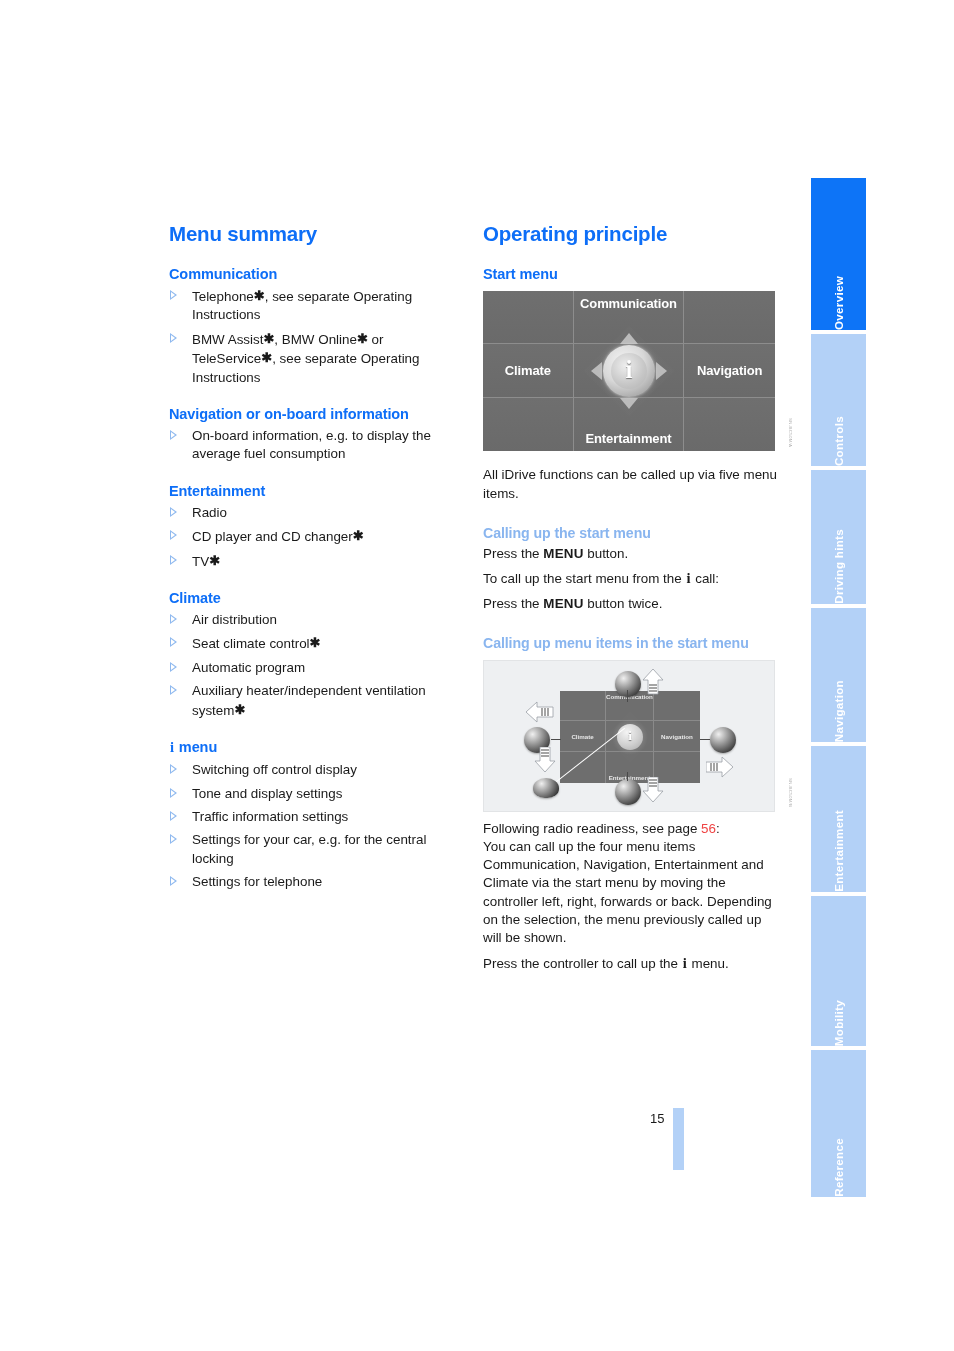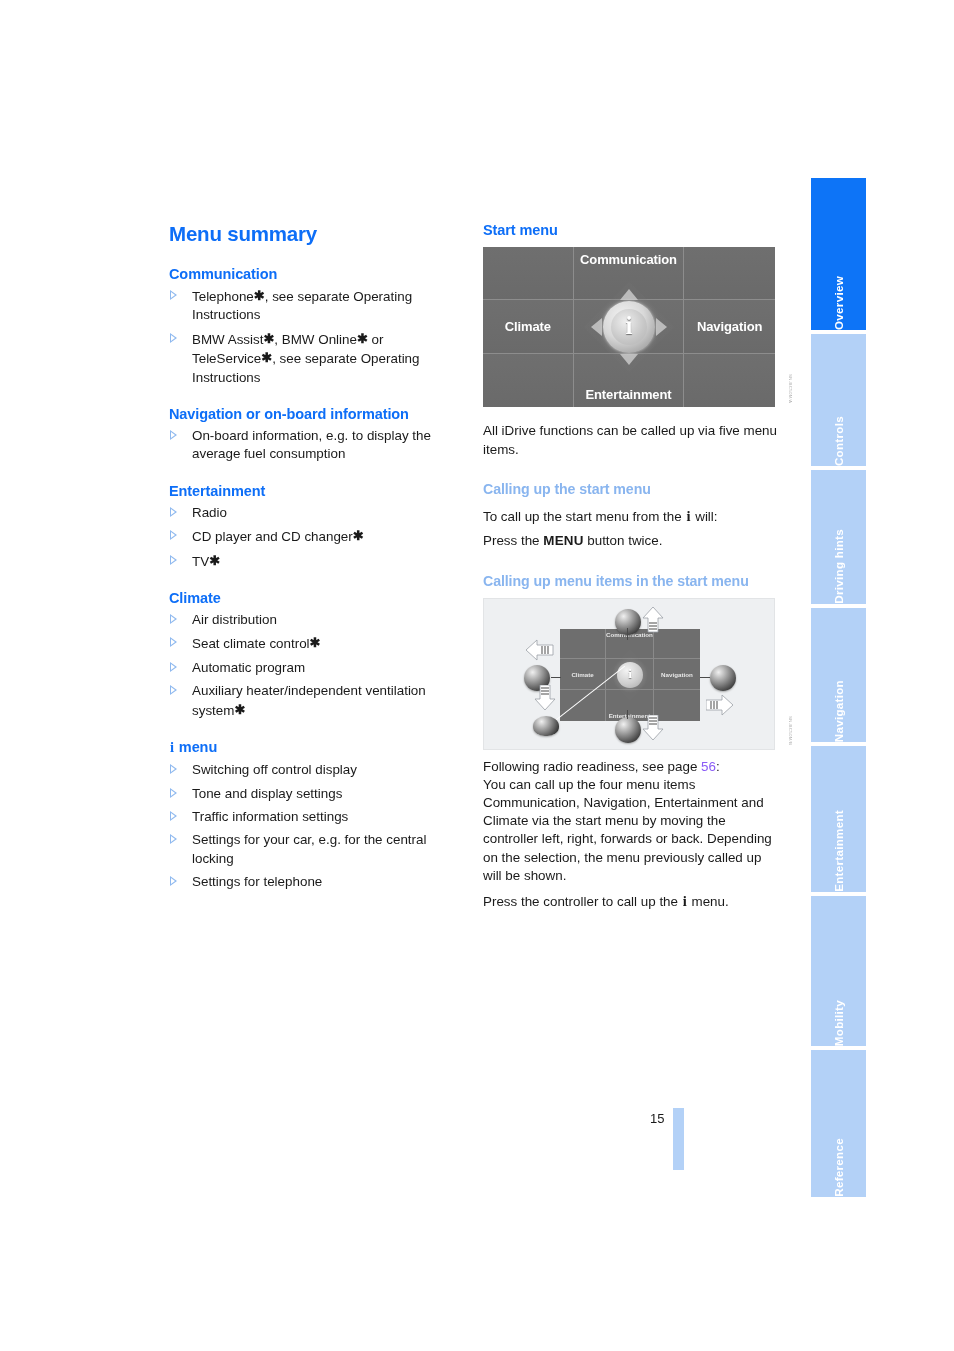--- a/index.html
+++ b/index.html
@@ -63,21 +63,21 @@
   .gap-l { height: 22px; }
 
   b.menukey { font-weight: bold; letter-spacing: 0.2px; }
   .iglyph {
     font-family: "Liberation Serif", serif;
     font-weight: bold;
     font-size: 14.5px;
     padding: 0 1px;
   }
   .star { font-size: 13px; font-weight: bold; vertical-align: 1px; }
-  .pagelink { color: #8b5cf6; }
+  .pagelink { color: #ef4444; }
 
   
   .fig { position: relative; margin: 9px 0 0 0; }
   .fig-caption-v {
     position: absolute; right: -14px; bottom: 4px;
     writing-mode: vertical-rl;
     font-size: 4.4px; color: #b0b0b0; letter-spacing: 0.3px;
     white-space: nowrap;
   }
   .screen {
@@ -277,20 +277,21 @@
       <li><span class="tri"></span><span>Switching off control display</span></li>
       <li><span class="tri"></span><span>Tone and display settings</span></li>
       <li><span class="tri"></span><span>Traffic information settings</span></li>
       <li><span class="tri"></span><span>Settings for your car, e.g. for the central locking</span></li>
       <li><span class="tri"></span><span>Settings for telephone</span></li>
     </ul>
   </div>
 
   <div class="col-right">
 
+    <h1 class="title">Operating principle</h1>
 
     <h2 class="section">Start menu</h2>
 
     <div class="fig">
       <div class="screen">
         <div class="cell"></div>
         <div class="cell c-comm">Communication</div>
         <div class="cell"></div>
 
         <div class="cell">Climate</div>
@@ -315,23 +316,24 @@
       <div class="fig-caption-v">SN-BC50M/A</div>
     </div>
 
     <div class="gap-m"></div>
     <p class="body">All iDrive functions can be called up via five menu items.</p>
 
     <div class="gap-l"></div>
     <h3 class="sub">Calling up the start menu</h3>
     <div style="height:4px"></div>
 
+    <p class="body tight"><span>Press the </span><b class="menukey">MENU</b><span> button.</span></p>
 
     <div style="height:6px"></div>
-    <p class="body tight"><span>To call up the start menu from the </span><span class="iglyph">i</span><span> will:</span></p>
+    <p class="body tight"><span>To call up the start menu from the </span><span class="iglyph">i</span><span> call:</span></p>
 
     <div style="height:6px"></div>
     <p class="body tight"><span>Press the </span><b class="menukey">MENU</b><span> button twice.</span></p>
 
     <div class="gap-l"></div>
     <h3 class="sub">Calling up menu items in the start menu</h3>
 
     <div class="fig">
       <div class="fig2">
 

